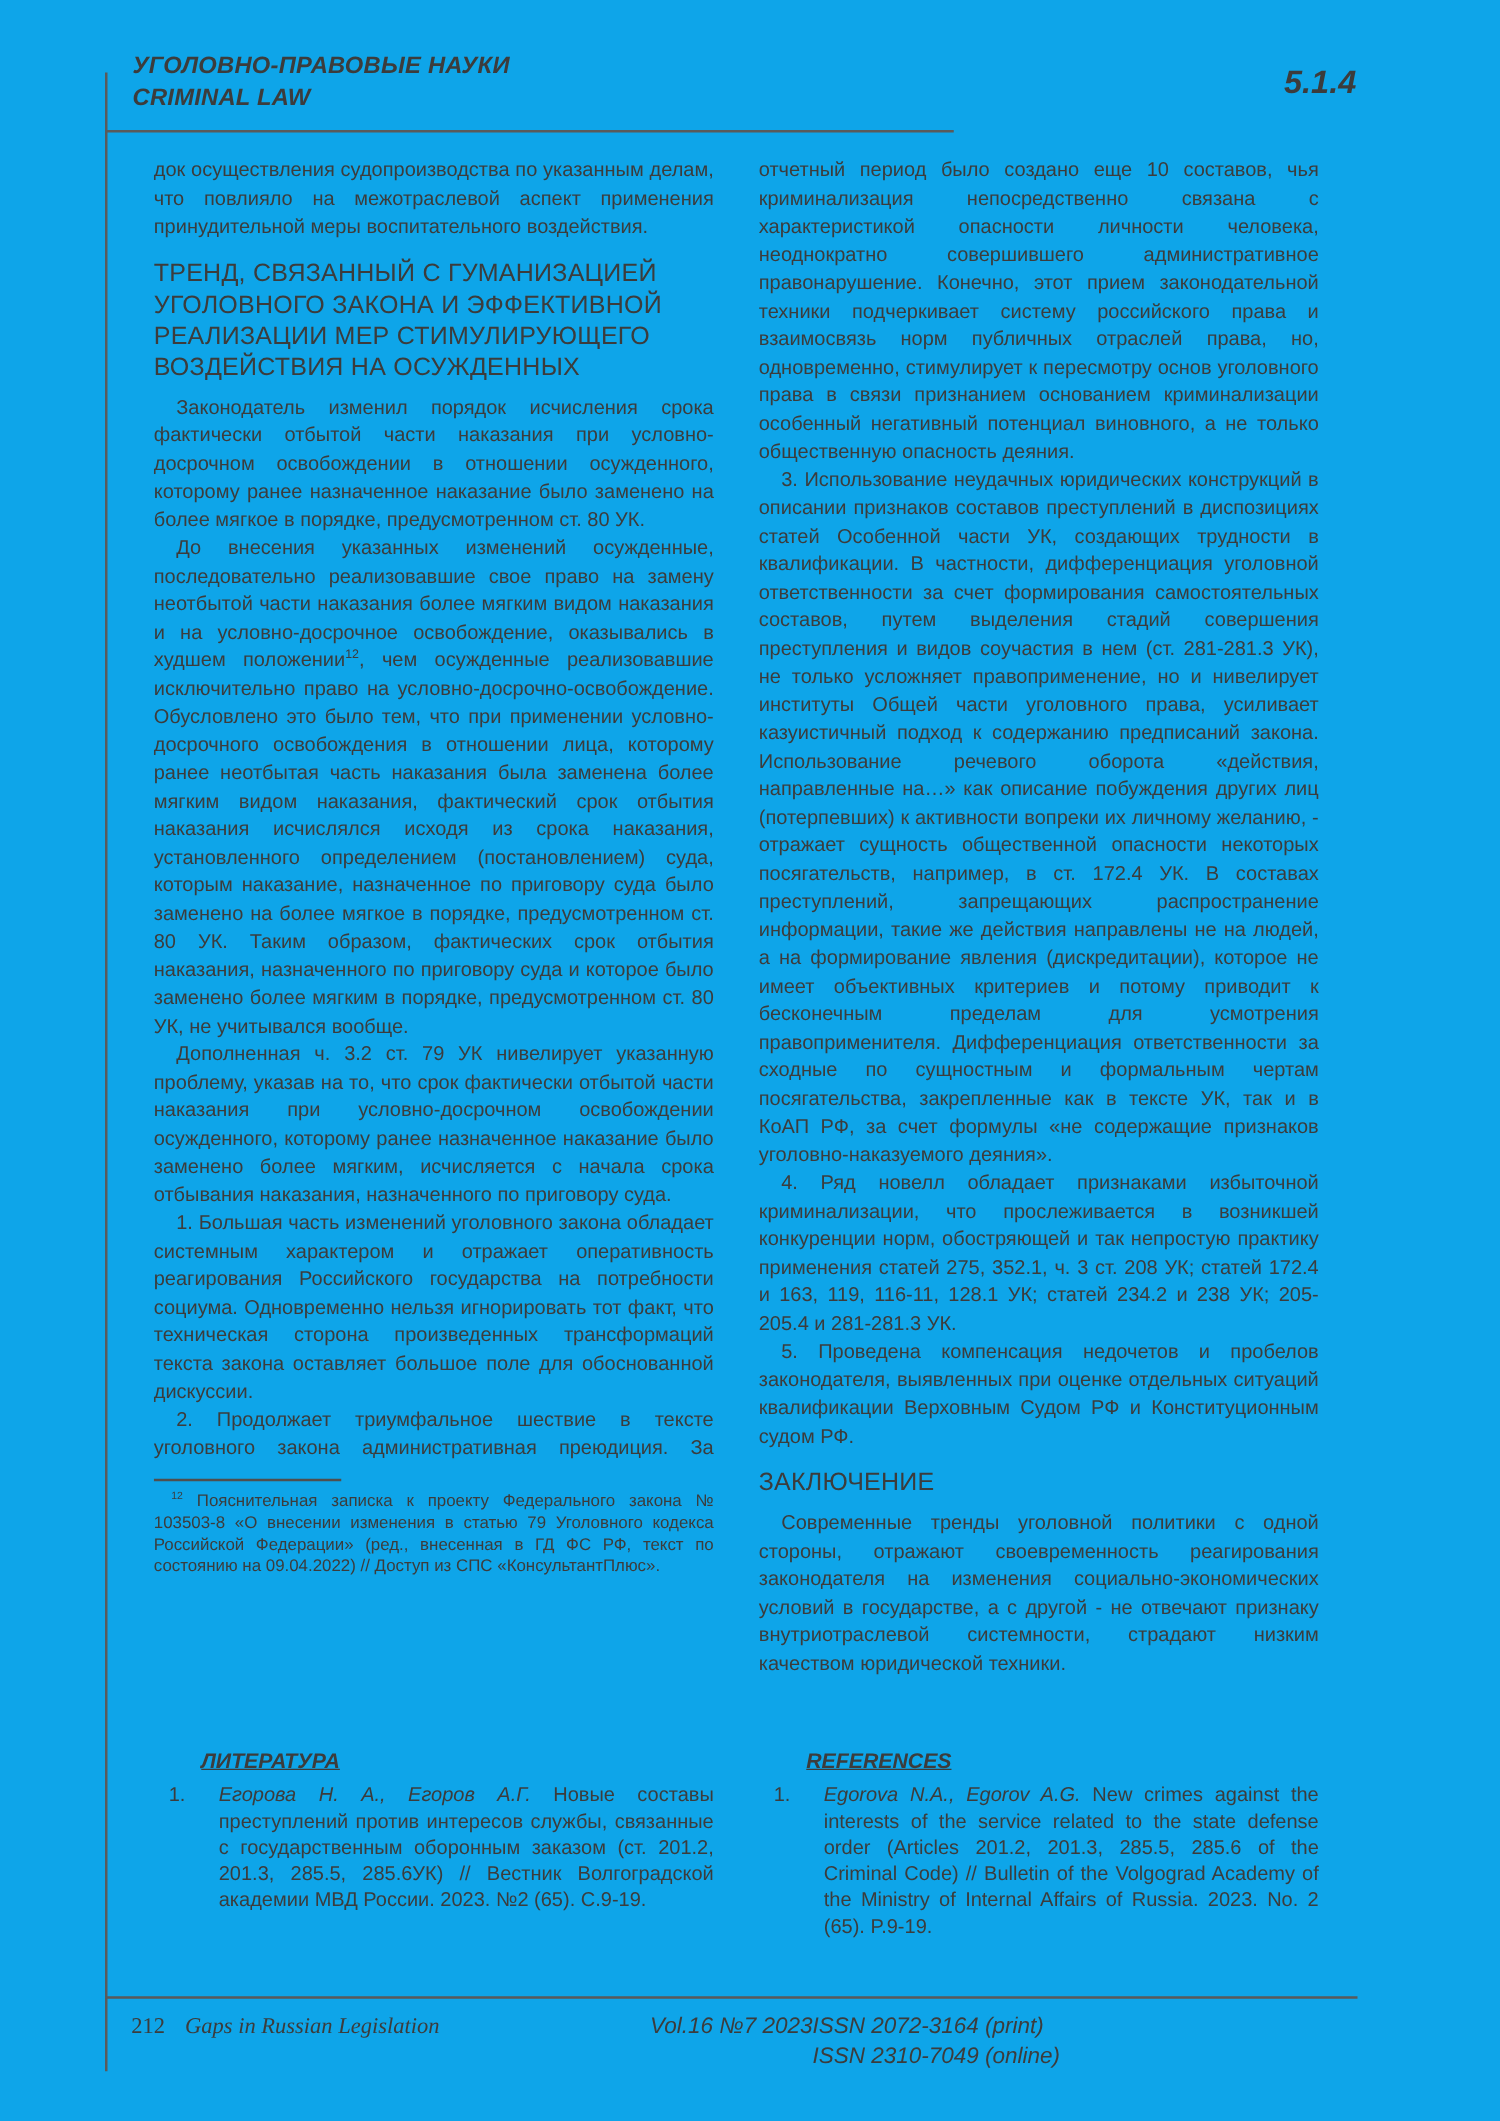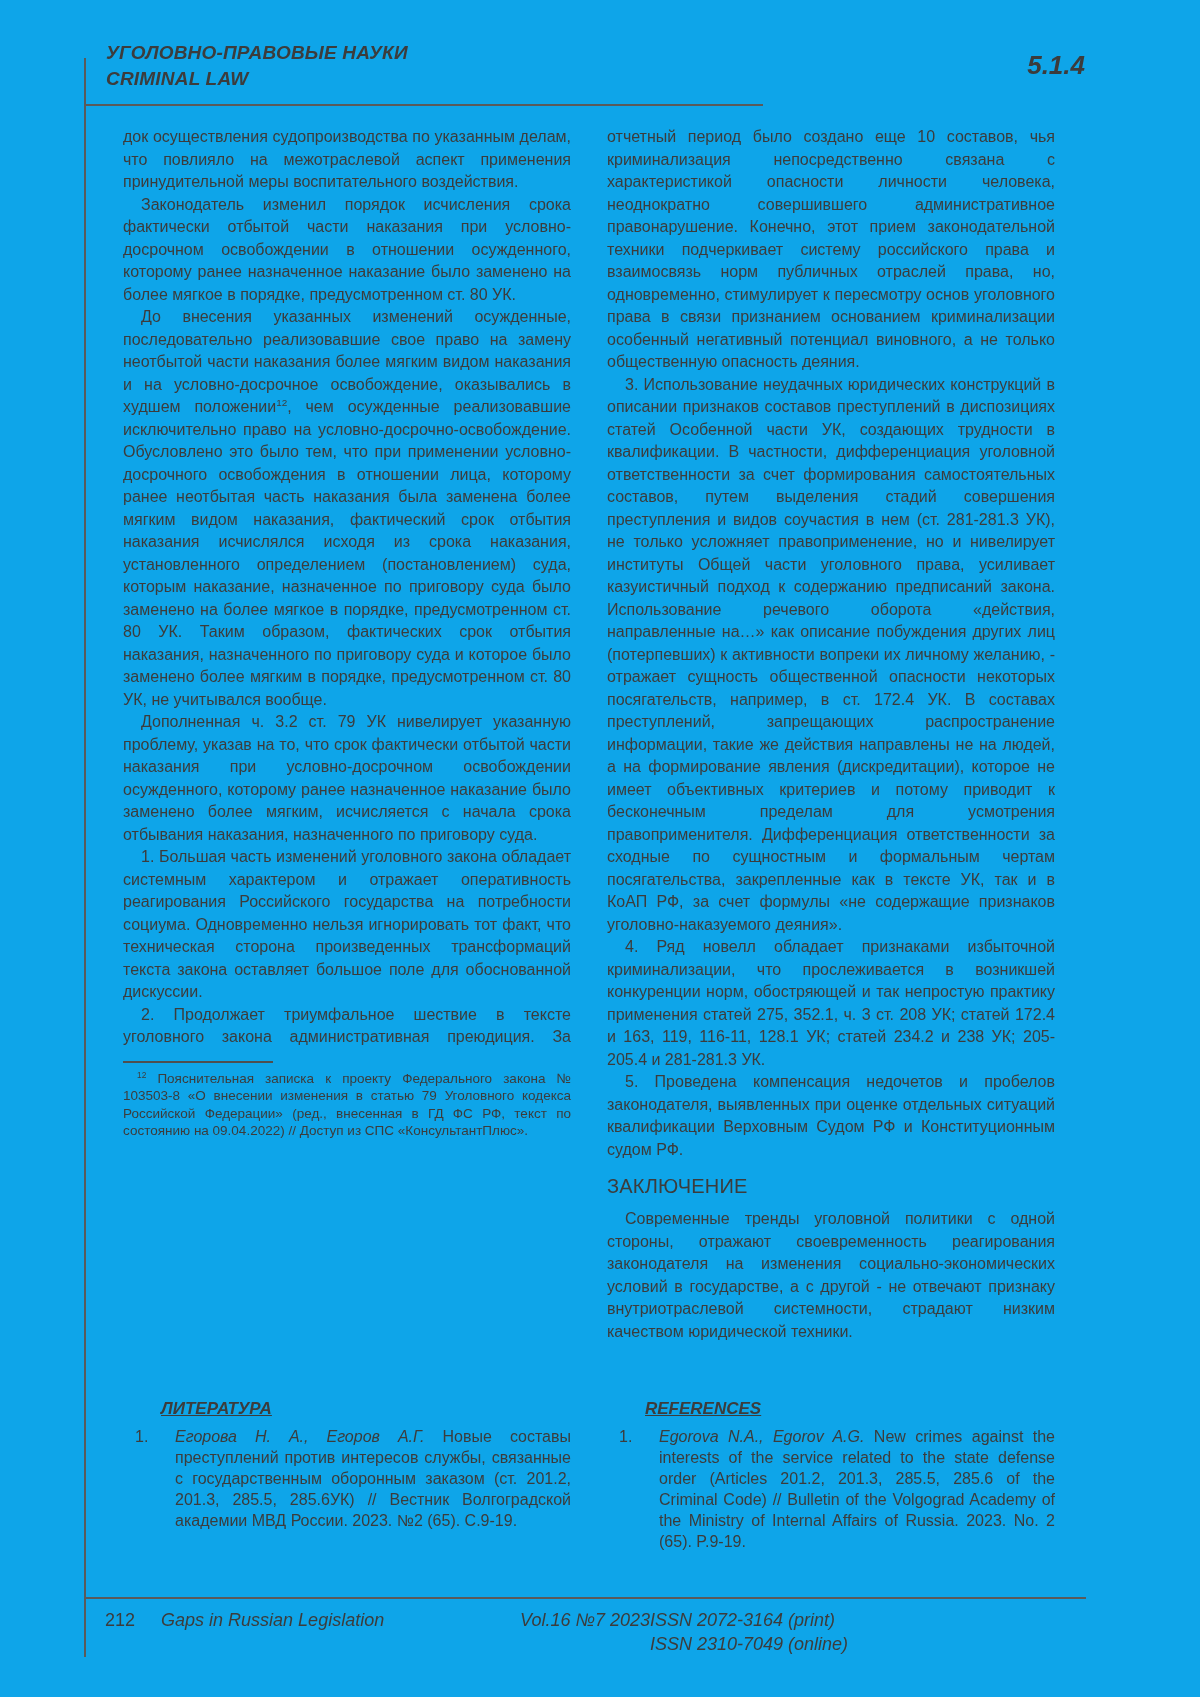--- a/index.html
+++ b/index.html
@@ -39,21 +39,21 @@
   .biblio h3 { margin:0 0 7px 26px; font-size:17px; line-height:21px;
                font-style:italic; font-weight:bold; text-decoration:underline; }
   .ref-item { display:flex; font-size:16px; line-height:21px; }
   .ref-num { width:40px; flex:0 0 40px; }
   .ref-body { flex:1; text-align:justify; hyphens:auto; }
   .it { font-style:italic; }
 
   
   .footer-row { position:absolute; left:84px; top:1608px; width:1002px; display:flex;
                 align-items:flex-start; font-size:18px; line-height:24px; }
-  .f-left  { flex:1; display:flex; gap:26px; }
+  .f-left  { flex:1; display:flex; gap:16px;font-family:Liberation Serif, serif; }
   .f-left .pagenum { font-style:normal; padding-left:21px; }
   .f-center { flex:0 0 auto; font-style:italic; }
   .f-right { flex:1; text-align:left; font-style:italic; }
   .journal { font-style:italic; }
 </style>
 </head>
 <body>
 
 <div class="page">
 
@@ -63,20 +63,21 @@
     <div>УГОЛОВНО-ПРАВОВЫЕ НАУКИ</div>
     <div>CRIMINAL LAW</div>
   </div>
   <div class="code">5.1.4</div>
   <div class="header-rule"></div>
 
   <div class="columns">
 
     <div class="col">
       <p>док осуществления судопроизводства по указанным делам, что повлияло на межотраслевой аспект применения принудительной меры воспитательного воздействия.</p>
+      <h2>ТРЕНД, СВЯЗАННЫЙ С ГУМАНИЗАЦИЕЙ УГОЛОВНОГО ЗАКОНА И ЭФФЕКТИВНОЙ РЕАЛИЗАЦИИ МЕР СТИМУЛИРУЮЩЕГО ВОЗДЕЙСТВИЯ НА ОСУЖДЕННЫХ</h2>
       <p class="ind">Законодатель изменил порядок исчисления срока фактически отбытой части наказания при условно-досрочном освобождении в отношении осужденного, которому ранее назначенное наказание было заменено на более мягкое в порядке, предусмотренном ст. 80 УК.</p>
       <p class="ind"><span>До внесения указанных изменений осужденные, последовательно реализовавшие свое право на замену неотбытой части наказания более мягким видом наказания и на условно-досрочное освобождение, оказывались в худшем положении</span><sup class="fn">12</sup><span>, чем осужденные реализовавшие исключительно право на условно-досрочно-освобождение. Обусловлено это было тем, что при применении условно-досрочного освобождения в отношении лица, которому ранее неотбытая часть наказания была заменена более мягким видом наказания, фактический срок отбытия наказания исчислялся исходя из срока наказания, установленного определением (постановлением) суда, которым наказание, назначенное по приговору суда было заменено на более мягкое в порядке, предусмотренном ст. 80 УК. Таким образом, фактических срок отбытия наказания, назначенного по приговору суда и которое было заменено более мягким в порядке, предусмотренном ст. 80 УК, не учитывался вообще.</span></p>
       <p class="ind">Дополненная ч. 3.2 ст. 79 УК нивелирует указанную проблему, указав на то, что срок фактически отбытой части наказания при условно-досрочном освобождении осужденного, которому ранее назначенное наказание было заменено более мягким, исчисляется с начала срока отбывания наказания, назначенного по приговору суда.</p>
       <p class="ind">1. Большая часть изменений уголовного закона обладает системным характером и отражает оперативность реагирования Российского государства на потребности социума. Одновременно нельзя игнорировать тот факт, что техническая сторона произведенных трансформаций текста закона оставляет большое поле для обоснованной дискуссии.</p>
       <p class="ind cut">2. Продолжает триумфальное шествие в тексте уголовного закона административная преюдиция. За</p>
 
       <div class="footnote">
         <div class="footnote-rule"></div>
         <p><sup class="fn">12</sup> <span>Пояснительная записка к проекту Федерального закона № 103503-8 «О внесении изменения в статью 79 Уголовного кодекса Российской Федерации» (ред., внесенная в ГД ФС РФ, текст по состоянию на 09.04.2022) // Доступ из СПС «КонсультантПлюс».</span></p>
       </div>

